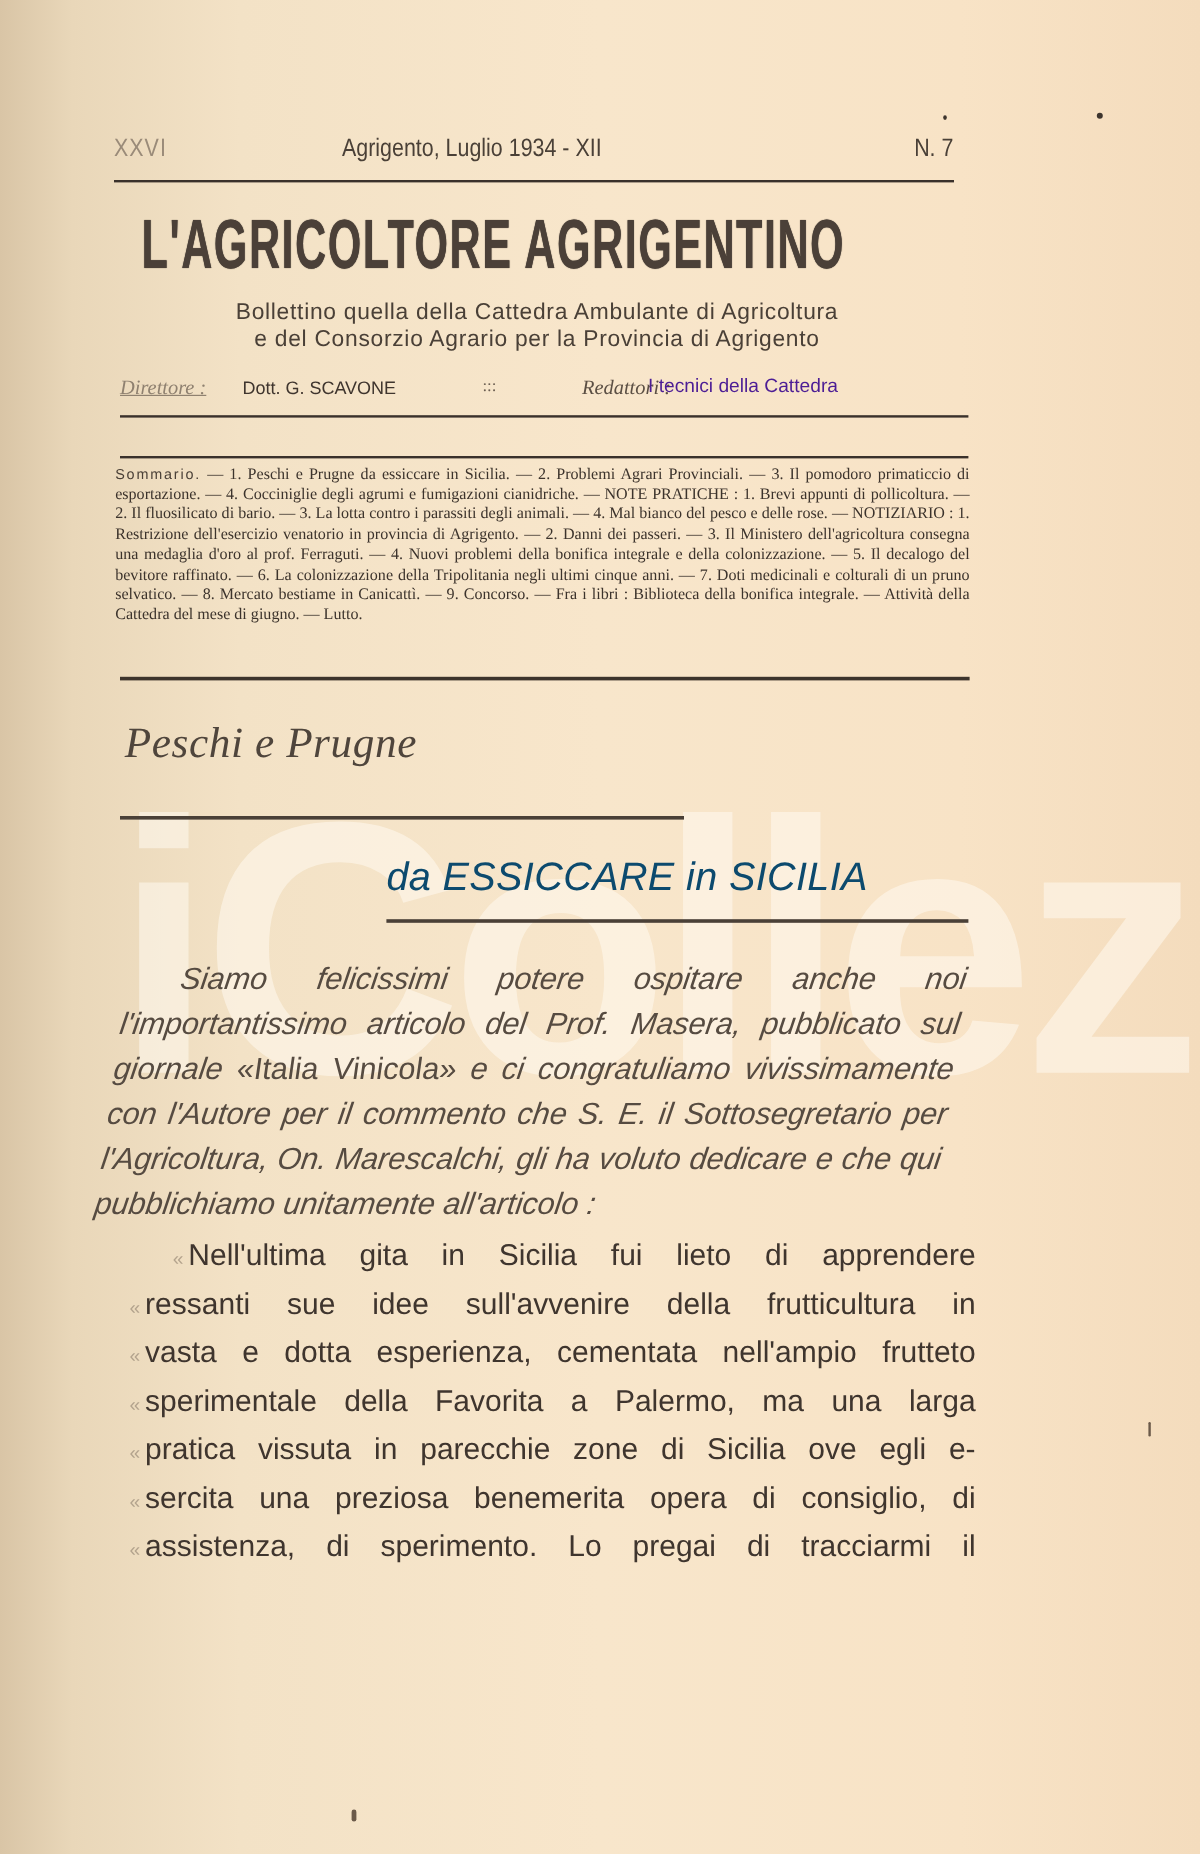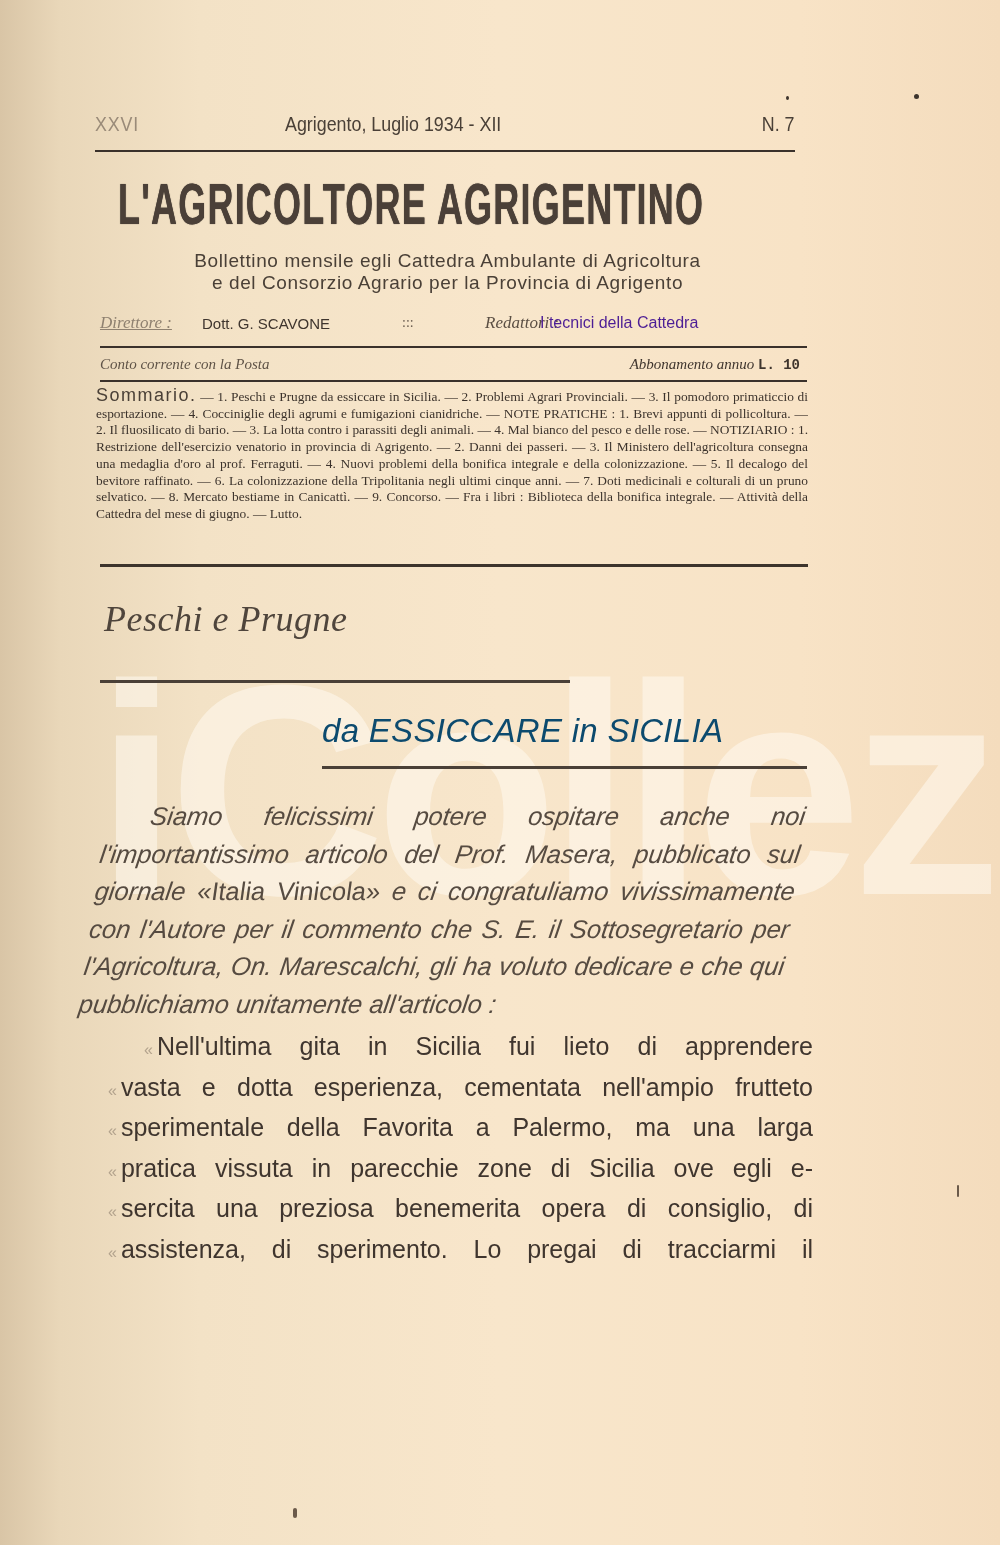--- a/index.html
+++ b/index.html
@@ -30,21 +30,21 @@
   .staff-row .red-label { position: absolute; left: 385px; font-style: italic; color: #5b4f44; }
   .staff-row .red-name { position: absolute; left: 440px; font-family: "Liberation Sans", sans-serif; color: #4c1d95; font-size: 16px; top: 1px; }
 
   .sub-row { position: absolute; left: 100px; top: 356px; width: 700px; height: 20px; font-style: italic; font-size: 15px; }
   .sub-row .left { position: absolute; left: 0; color: #5f5347; }
   .sub-row .right { position: absolute; right: 0; color: #3f352e; }
   .sub-row .right b { font-style: normal; font-family: "Liberation Mono", monospace; font-size: 14px; }
 
   
   .summary { position: absolute; left: 96px; top: 387px; width: 712px; font-size: 13.4px; line-height: 16.7px; color: #3c332c; text-align: justify; font-family: "Liberation Serif", serif; }
-  .summary .som { font-family: "Liberation Sans", sans-serif; font-size: 18px; letter-spacing: 1.5px; color: #4a4037; }
+  .summary .som { font-family: "Liberation Sans", sans-serif; font-size: 12px; letter-spacing: 1.5px; color: #4a4037; }
 
   
   .headline { position: absolute; left: 104px; top: 598px; font-style: italic; font-size: 36px; color: #4f453c; font-family: "Liberation Serif", serif; letter-spacing: 0.5px; }
   .subhead { position: absolute; left: 322px; top: 712px; font-style: italic; font-size: 33px; color: #0c4a6e; font-family: "Liberation Sans", sans-serif; font-weight: normal; letter-spacing: 0.3px; }
 
   
   .wm { position: absolute; color: rgba(255, 250, 240, 0.55); font-family: "Liberation Sans", sans-serif; font-weight: bold; pointer-events: none; }
 
   
   .intro { position: absolute; left: 108px; top: 798px; width: 700px; font-style: italic; font-size: 25.5px; line-height: 37.5px; color: #564b41; text-align: justify; font-family: "Liberation Sans", sans-serif; transform: skewX(-8deg); transform-origin: left top; }
@@ -64,50 +64,47 @@
   <div class="wm" style="left:95px; top:640px; font-size:300px; line-height:300px; letter-spacing:-10px; width:1000px; white-space:nowrap;">iCollezionista</div>
 
   <div class="meta-row">
     <span class="vol">XXVI</span>
     <span class="date">Agrigento, Luglio 1934 - XII</span>
     <span class="num">N. 7</span>
   </div>
   <div class="rule" style="left:95px; top:150px; width:700px; height:2px;"></div>
 
   <div class="masthead">L'AGRICOLTORE AGRIGENTINO</div>
-  <div class="subtitle sub1">Bollettino mensile egli Cattedra Ambulante di Agricoltura</div>
+  <div class="subtitle sub1">Bollettino quella della Cattedra Ambulante di Agricoltura</div>
   <div class="subtitle sub2">e del Consorzio Agrario per la Provincia di Agrigento</div>
 
   <div class="staff-row">
     <span class="dir-label">Direttore :</span>
     <span class="dir-name">Dott. G. SCAVONE</span>
     <span class="sep">:::</span>
     <span class="red-label">Redattori :</span>
     <span class="red-name">I tecnici della Cattedra</span>
   </div>
   <div class="rule" style="left:100px; top:346px; width:707px; height:1.5px;"></div>
 
-  <div class="sub-row">
-    <span class="left">Conto corrente con la Posta</span>
-    <span class="right"><span>Abbonamento annuo</span> <b>L. 10</b></span>
-  </div>
   <div class="rule" style="left:100px; top:380px; width:707px; height:1.5px;"></div>
 
   <div class="summary"><span class="som">Sommario.</span><span> — 1. Peschi e Prugne da essiccare in Sicilia. — 2. Problemi Agrari Provinciali. — 3. Il pomodoro primaticcio di esportazione. — 4. Cocciniglie degli agrumi e fumigazioni cianidriche. — NOTE PRATICHE : 1. Brevi appunti di pollicoltura. — 2. Il fluosilicato di bario. — 3. La lotta contro i parassiti degli animali. — 4. Mal bianco del pesco e delle rose. — NOTIZIARIO : 1. Restrizione dell'esercizio venatorio in provincia di Agrigento. — 2. Danni dei passeri. — 3. Il Ministero dell'agricoltura consegna una medaglia d'oro al prof. Ferraguti. — 4. Nuovi problemi della bonifica integrale e della colonizzazione. — 5. Il decalogo del bevitore raffinato. — 6. La colonizzazione della Tripolitania negli ultimi cinque anni. — 7. Doti medicinali e colturali di un pruno selvatico. — 8. Mercato bestiame in Canicattì. — 9. Concorso. — Fra i libri : Biblioteca della bonifica integrale. — Attività della Cattedra del mese di giugno. — Lutto.</span></div>
   <div class="rule" style="left:100px; top:564px; width:708px; height:3px; background:#3d342c;"></div>
 
   <div class="headline">Peschi e Prugne</div>
   <div class="rule" style="left:100px; top:680px; width:470px; height:3px; background:#4a4037;"></div>
   <div class="subhead">da ESSICCARE in SICILIA</div>
   <div class="rule" style="left:322px; top:766px; width:485px; height:3px; background:#4a4037;"></div>
 
   <div class="intro" style="text-indent:45px;"><span>Siamo felicissimi potere ospitare anche noi l'importantissimo articolo del Prof. Masera, pubblicato sul giornale </span><span class="roman">«Italia Vinicola»</span><span> e ci congratuliamo vivissimamente con l'Autore per il commento che S. E. il Sottosegretario per l'Agricoltura, On. Marescalchi, gli ha voluto dedicare e che qui pubblichiamo unitamente all'articolo :</span></div>
 
   <div class="quote">
     <span class="line first"><span class="g">«</span><span>Nell'ultima gita in Sicilia fui lieto di apprendere</span></span>
+    <span class="line"><span class="g">«</span><span>ressanti sue idee sull'avvenire della frutticultura in</span></span>
     <span class="line"><span class="g">«</span><span>vasta e dotta esperienza, cementata nell'ampio frutteto</span></span>
     <span class="line"><span class="g">«</span><span>sperimentale della Favorita a Palermo, ma una larga</span></span>
     <span class="line"><span class="g">«</span><span>pratica vissuta in parecchie zone di Sicilia ove egli e-</span></span>
     <span class="line"><span class="g">«</span><span>sercita una preziosa benemerita opera di consiglio, di</span></span>
     <span class="line"><span class="g">«</span><span>assistenza, di sperimento. Lo pregai di tracciarmi il</span></span>
   </div>
 
   <div class="speck" style="left:914px; top:94px; width:5px; height:5px;"></div>
   <div class="speck" style="left:786px; top:96px; width:3px; height:4px;"></div>
   <div class="speck" style="left:957px; top:1185px; width:2px; height:12px; border-radius:1px; background:#6b5a4a;"></div>

